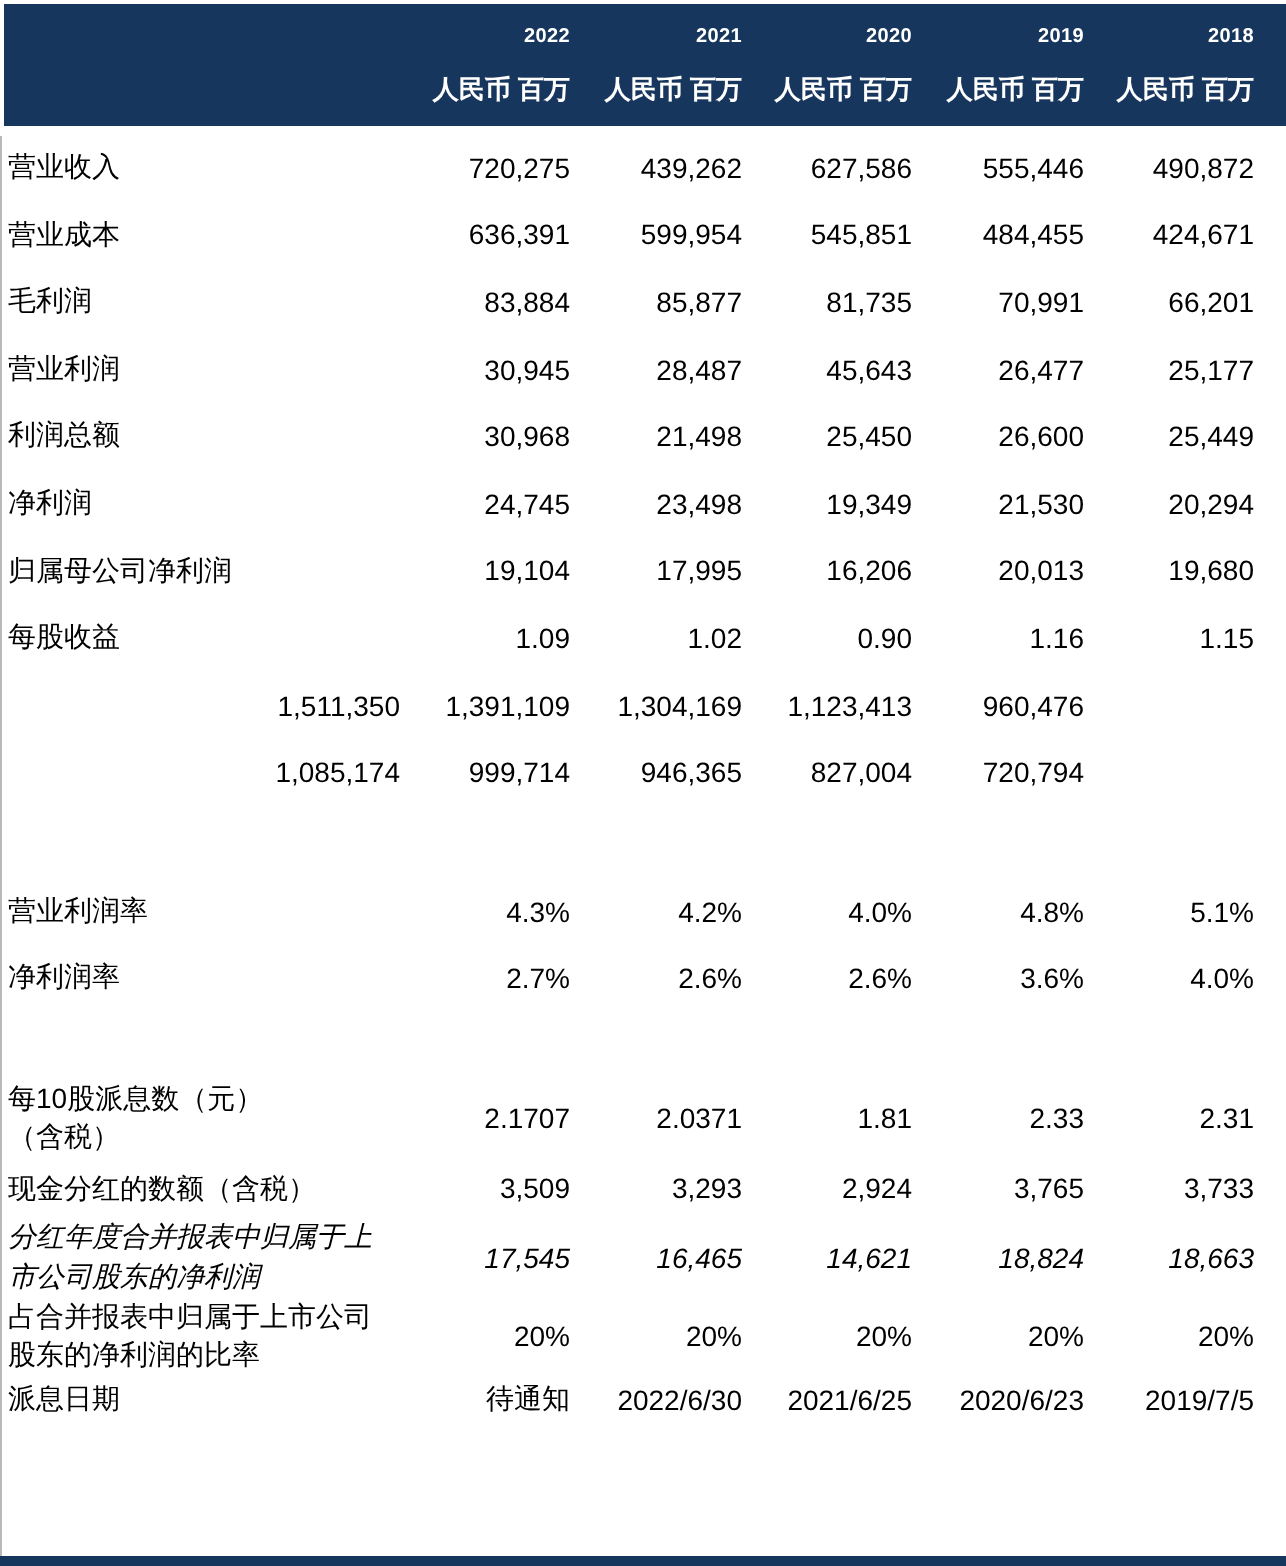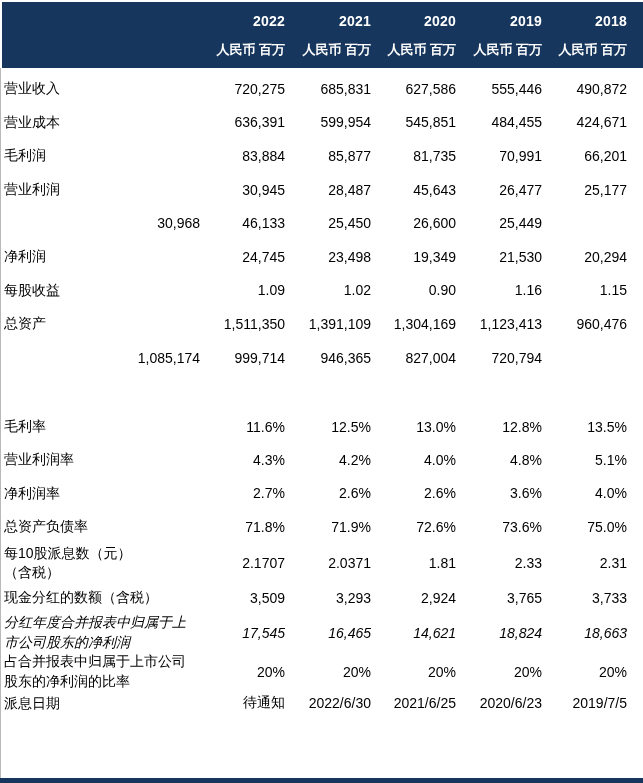--- a/index.html
+++ b/index.html
@@ -22,30 +22,30 @@
     grid-template-columns: 198px 85px 86px 85px 86px 85px;
     align-items: center;
   }
   .num { text-align: right; font-variant-numeric: tabular-nums; }
   
   .thead {
     background: #17365D; color: #ffffff;
     margin: 2px 0 0 2px;
     padding: 11px 16px 9px 0;
   }
-  .year-row .cell { font-size: 14px; font-weight: bold; letter-spacing: 0.2px; }
+  .year-row .cell { font-size: 10px; font-weight: bold; letter-spacing: 0.2px; }
   .unit-row { margin-top: 12px; }
   .unit-row .cell { font-size: 13px; font-weight: bold; text-align: right; }
   
   .tbody { margin: 4px 0 0 2px; padding-right: 20px; }
   .body-row { min-height: 33.6px; font-size: 14px; }
   .label-cell { padding-left: 2px; white-space: pre-line; line-height: 1.4; }
   .section-1 { margin-top: 36px; }
   .section-1 .body-row { min-height: 33.2px; }
-  .section-2 { }
+  .section-2 { margin-top: 34px; }
   .section-2 .body-row:nth-child(1) { min-height: 40px; }
   .section-2 .body-row:nth-child(2) { min-height: 30px; }
   .section-2 .body-row:nth-child(3) { min-height: 36px; font-style: italic; }
   .section-2 .body-row:nth-child(4) { min-height: 36px; }
   .section-2 .body-row:nth-child(5) { min-height: 24px; }
   
   .bottom-bar {
     position: absolute; left: 0; right: 0; bottom: 0; height: 7px;
     background: #17365D;
   }
@@ -72,21 +72,21 @@
       <div class="cell num">人民币 百万</div>
       <div class="cell num">人民币 百万</div>
     </div>
   </div>
 
   <div class="tbody" id="tbody">
       <div class="section section-0">
         <div class="grid body-row">
     <div class="cell label-cell">营业收入</div>
     <div class="cell num">720,275</div>
-    <div class="cell num">685,831</div>
+    <div class="cell num">439,262</div>
     <div class="cell num">627,586</div>
     <div class="cell num">555,446</div>
     <div class="cell num">490,872</div>
   </div>
         <div class="grid body-row">
     <div class="cell label-cell">营业成本</div>
     <div class="cell num">636,391</div>
     <div class="cell num">599,954</div>
     <div class="cell num">545,851</div>
     <div class="cell num">484,455</div>
@@ -102,90 +102,82 @@
   </div>
         <div class="grid body-row">
     <div class="cell label-cell">营业利润</div>
     <div class="cell num">30,945</div>
     <div class="cell num">28,487</div>
     <div class="cell num">45,643</div>
     <div class="cell num">26,477</div>
     <div class="cell num">25,177</div>
   </div>
         <div class="grid body-row">
+    <div class="cell label-cell">利润总额</div>
     <div class="cell num">30,968</div>
-    <div class="cell num">46,133</div>
+    <div class="cell num">21,498</div>
     <div class="cell num">25,450</div>
     <div class="cell num">26,600</div>
     <div class="cell num">25,449</div>
   </div>
         <div class="grid body-row">
     <div class="cell label-cell">净利润</div>
     <div class="cell num">24,745</div>
     <div class="cell num">23,498</div>
     <div class="cell num">19,349</div>
     <div class="cell num">21,530</div>
     <div class="cell num">20,294</div>
   </div>
         <div class="grid body-row">
+    <div class="cell label-cell">归属母公司净利润</div>
+    <div class="cell num">19,104</div>
+    <div class="cell num">17,995</div>
+    <div class="cell num">16,206</div>
+    <div class="cell num">20,013</div>
+    <div class="cell num">19,680</div>
+  </div>
+        <div class="grid body-row">
     <div class="cell label-cell">每股收益</div>
     <div class="cell num">1.09</div>
     <div class="cell num">1.02</div>
     <div class="cell num">0.90</div>
     <div class="cell num">1.16</div>
     <div class="cell num">1.15</div>
   </div>
         <div class="grid body-row">
-    <div class="cell label-cell">总资产</div>
     <div class="cell num">1,511,350</div>
     <div class="cell num">1,391,109</div>
     <div class="cell num">1,304,169</div>
     <div class="cell num">1,123,413</div>
     <div class="cell num">960,476</div>
   </div>
         <div class="grid body-row">
     <div class="cell num">1,085,174</div>
     <div class="cell num">999,714</div>
     <div class="cell num">946,365</div>
     <div class="cell num">827,004</div>
     <div class="cell num">720,794</div>
   </div>
       </div>
       <div class="section section-1">
-        <div class="grid body-row">
-    <div class="cell label-cell">毛利率</div>
-    <div class="cell num">11.6%</div>
-    <div class="cell num">12.5%</div>
-    <div class="cell num">13.0%</div>
-    <div class="cell num">12.8%</div>
-    <div class="cell num">13.5%</div>
-  </div>
         <div class="grid body-row">
     <div class="cell label-cell">营业利润率</div>
     <div class="cell num">4.3%</div>
     <div class="cell num">4.2%</div>
     <div class="cell num">4.0%</div>
     <div class="cell num">4.8%</div>
     <div class="cell num">5.1%</div>
   </div>
         <div class="grid body-row">
     <div class="cell label-cell">净利润率</div>
     <div class="cell num">2.7%</div>
     <div class="cell num">2.6%</div>
     <div class="cell num">2.6%</div>
     <div class="cell num">3.6%</div>
     <div class="cell num">4.0%</div>
-  </div>
-        <div class="grid body-row">
-    <div class="cell label-cell">总资产负债率</div>
-    <div class="cell num">71.8%</div>
-    <div class="cell num">71.9%</div>
-    <div class="cell num">72.6%</div>
-    <div class="cell num">73.6%</div>
-    <div class="cell num">75.0%</div>
   </div>
       </div>
       <div class="section section-2">
         <div class="grid body-row">
     <div class="cell label-cell">每10股派息数（元）
 （含税）</div>
     <div class="cell num">2.1707</div>
     <div class="cell num">2.0371</div>
     <div class="cell num">1.81</div>
     <div class="cell num">2.33</div>

